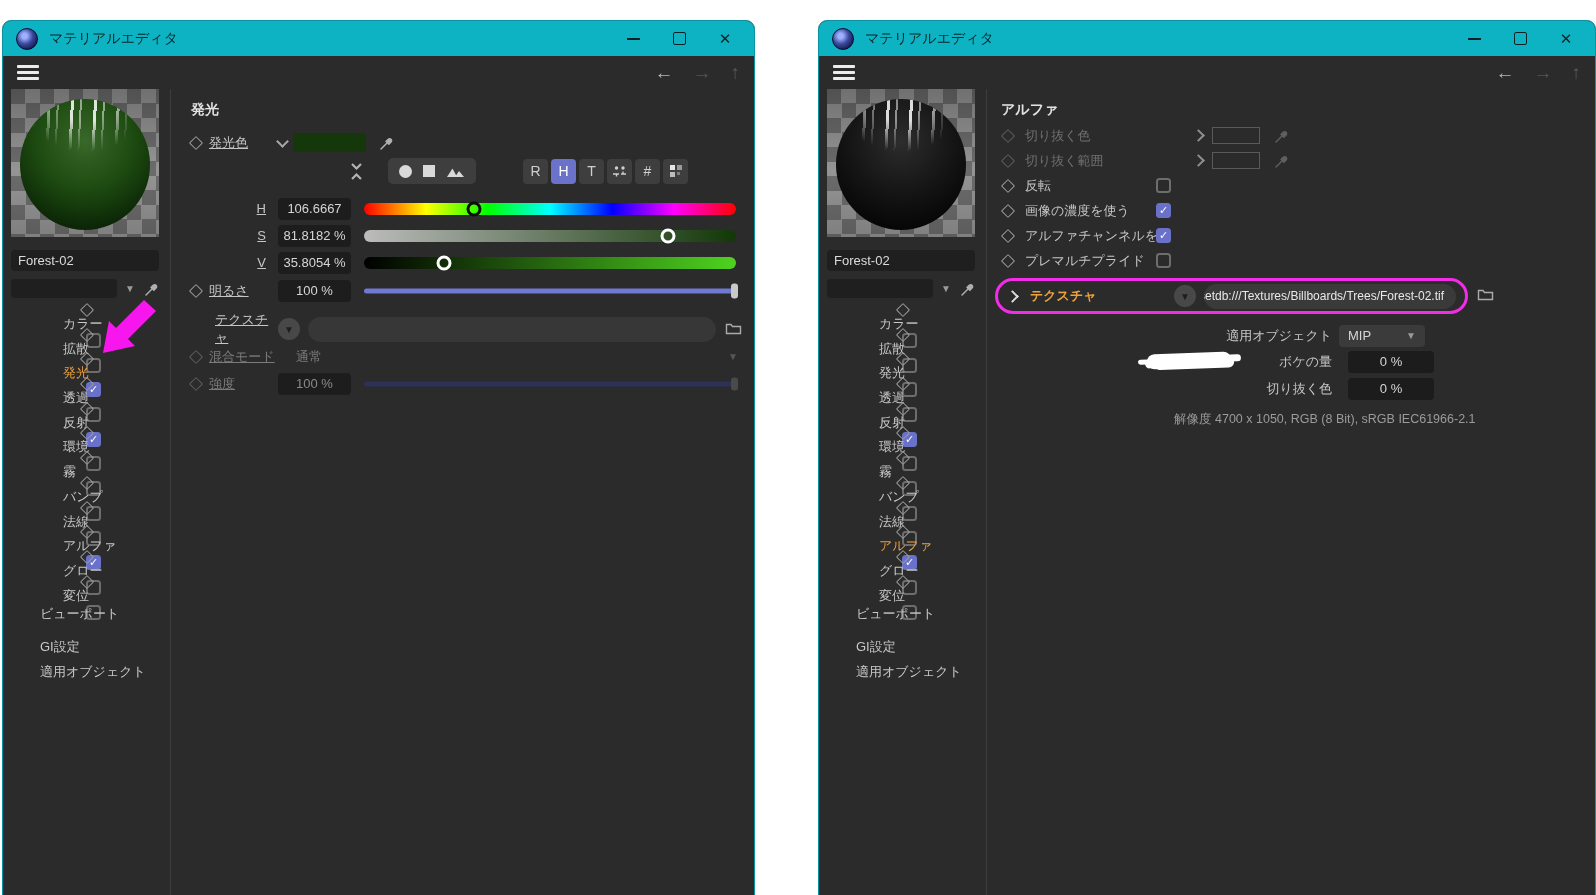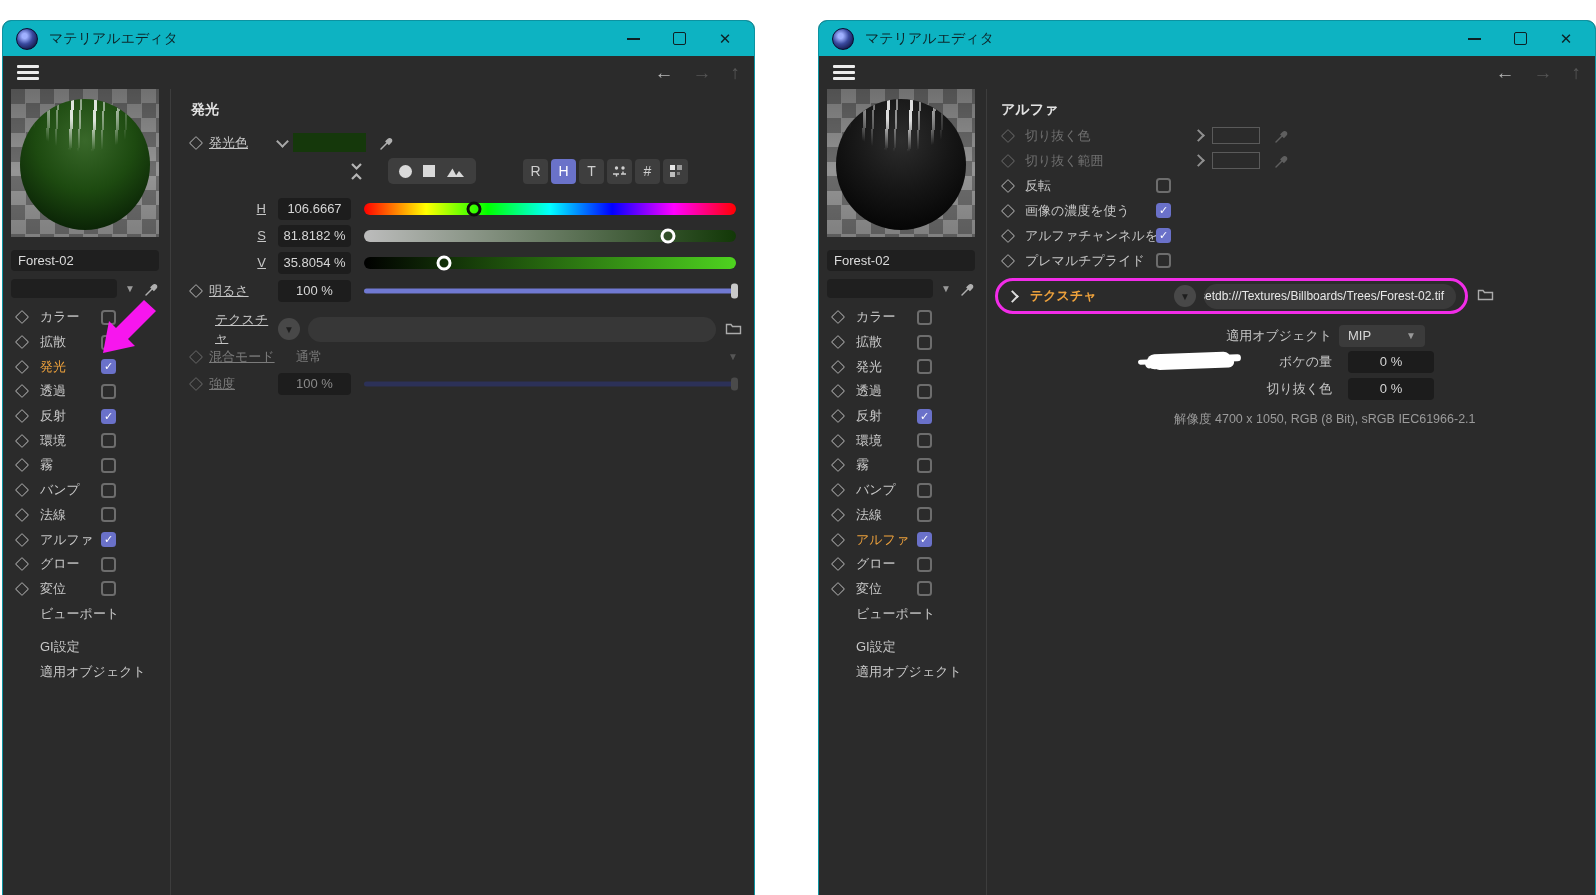--- a/index.html
+++ b/index.html
@@ -38,21 +38,21 @@
   .sphere:after{content:"";position:absolute;inset:0;border-radius:50%;
      background:repeating-linear-gradient(93deg,rgba(255,255,255,0) 0 5px,rgba(255,255,255,.85) 5px 8px,rgba(255,255,255,0) 8px 14px,rgba(255,255,255,.5) 14px 16px,rgba(255,255,255,0) 16px 23px);
      -webkit-mask-image:radial-gradient(ellipse 62% 48% at 50% 6%,#000 25%,transparent 72%);
      mask-image:radial-gradient(ellipse 62% 48% at 50% 6%,#000 25%,transparent 72%);}
   .name-field{width:148px;height:21px;margin:13px 0 0 2px;background:#1f1f1f;border-radius:4px;color:#dcdcdc;
               display:flex;align-items:center;padding-left:7px;box-sizing:border-box;text-align:center;}
   .preset-row{display:flex;align-items:center;margin:8px 0 7px 2px;}
   .preset-field{width:106px;height:19px;background:#1f1f1f;border-radius:4px;}
   .dd{color:#9a9a9a;font-size:10px;margin-left:8px;}
   
-  .ch-row{display:flex;align-items:center;height:24.7px;padding-left:8px;cursor:pointer;}
+  .ch-row{display:flex;align-items:center;height:24.7px;padding-left:8px;cursor:pointer;flex-direction:column;}
   .icn-col{width:23px;flex:none;display:flex;}
   .dmnd{width:8px;height:8px;border:1.4px solid #9c9c9c;transform:rotate(45deg);border-radius:1px;display:inline-block;}
   .dmnd.dim{border-color:#5d5d5d;}
   .ch-label{width:61px;flex:none;color:#c8c8c8;}
   .ch-label.sel{color:#eda13c;}
   .checkbox{width:15px;height:15px;border-radius:3.5px;border:2px solid #6d6d6d;box-sizing:border-box;
             display:flex;align-items:center;justify-content:center;flex:none;cursor:pointer;}
   .checkbox.on{border:none;background:#6a71c9;}
   .checkbox.on:after{content:"✓";color:#fff;font-size:11px;font-weight:bold;}
   .extra-item{padding-left:31px;height:24.7px;display:flex;align-items:center;color:#c8c8c8;cursor:pointer;}

